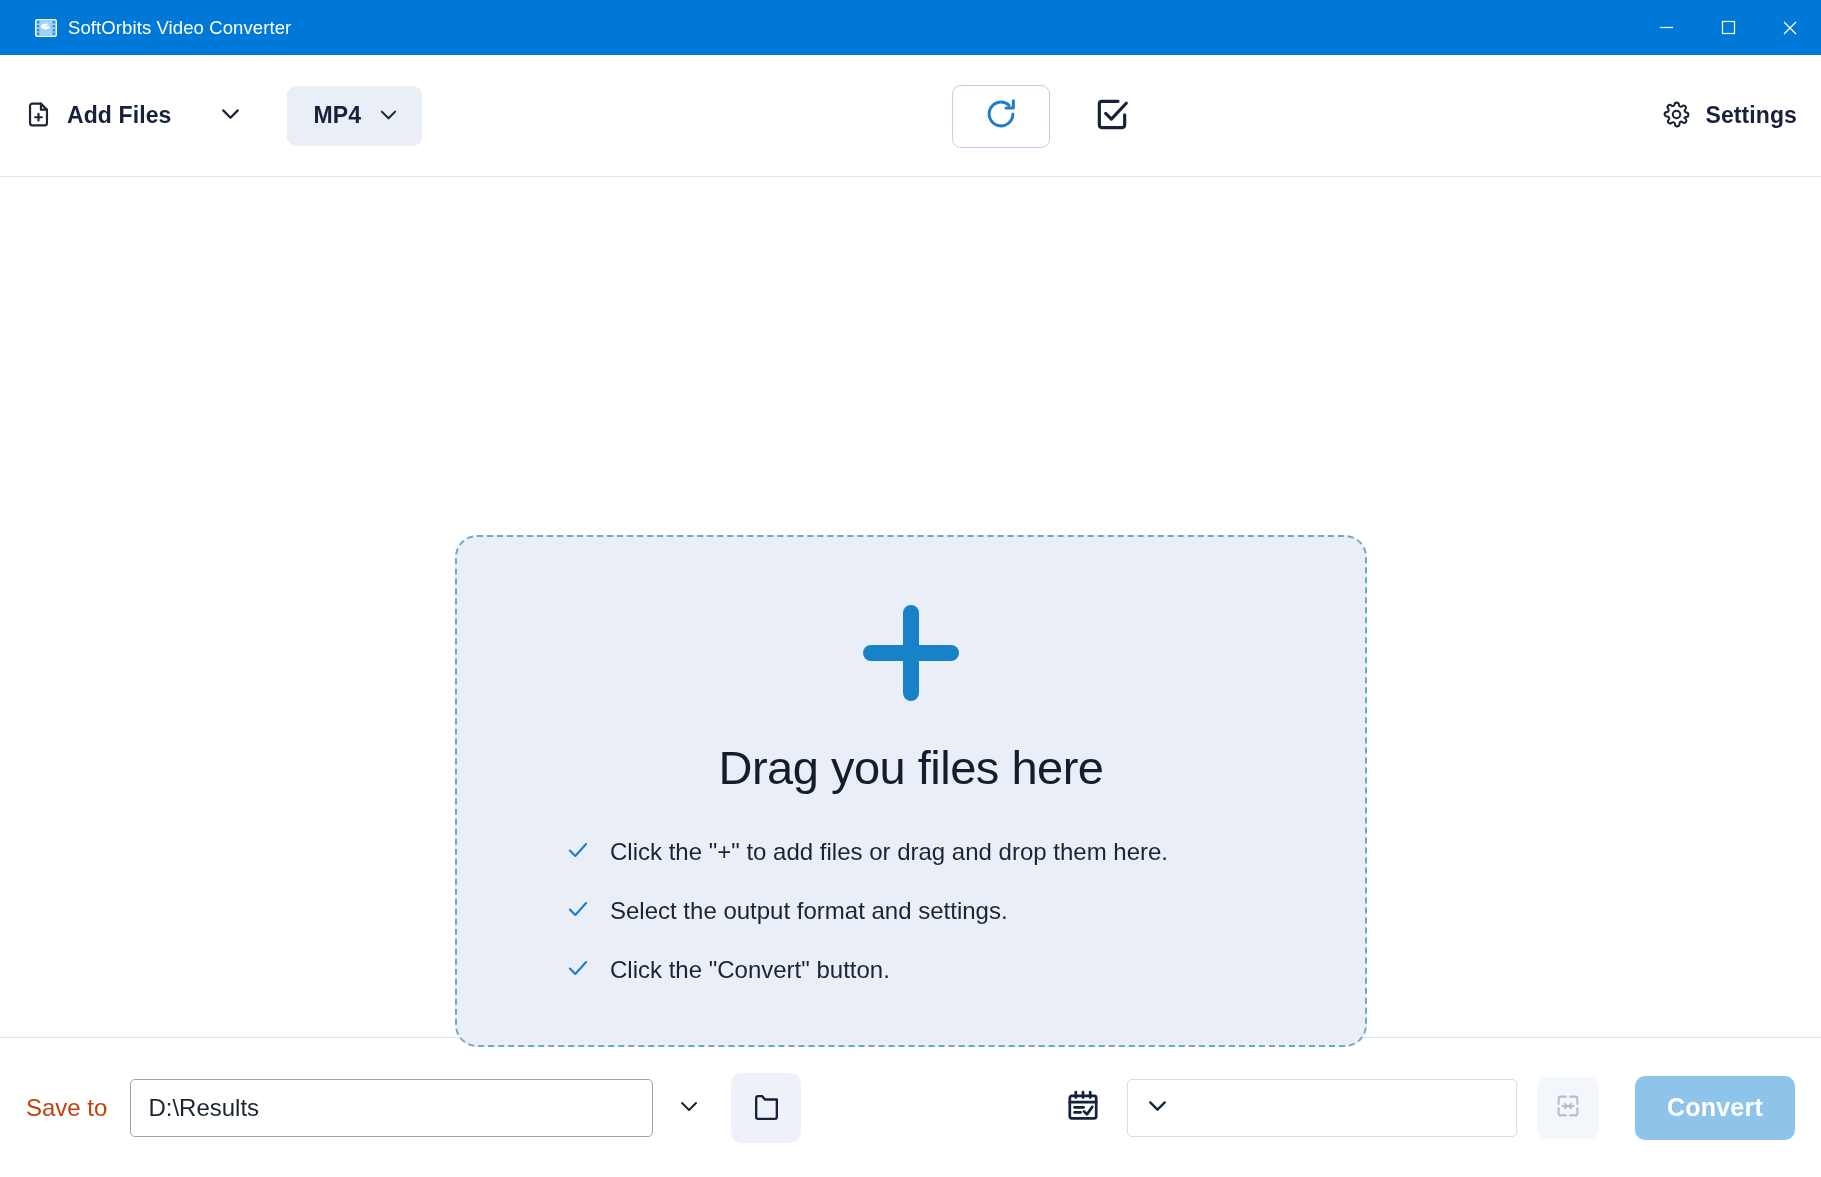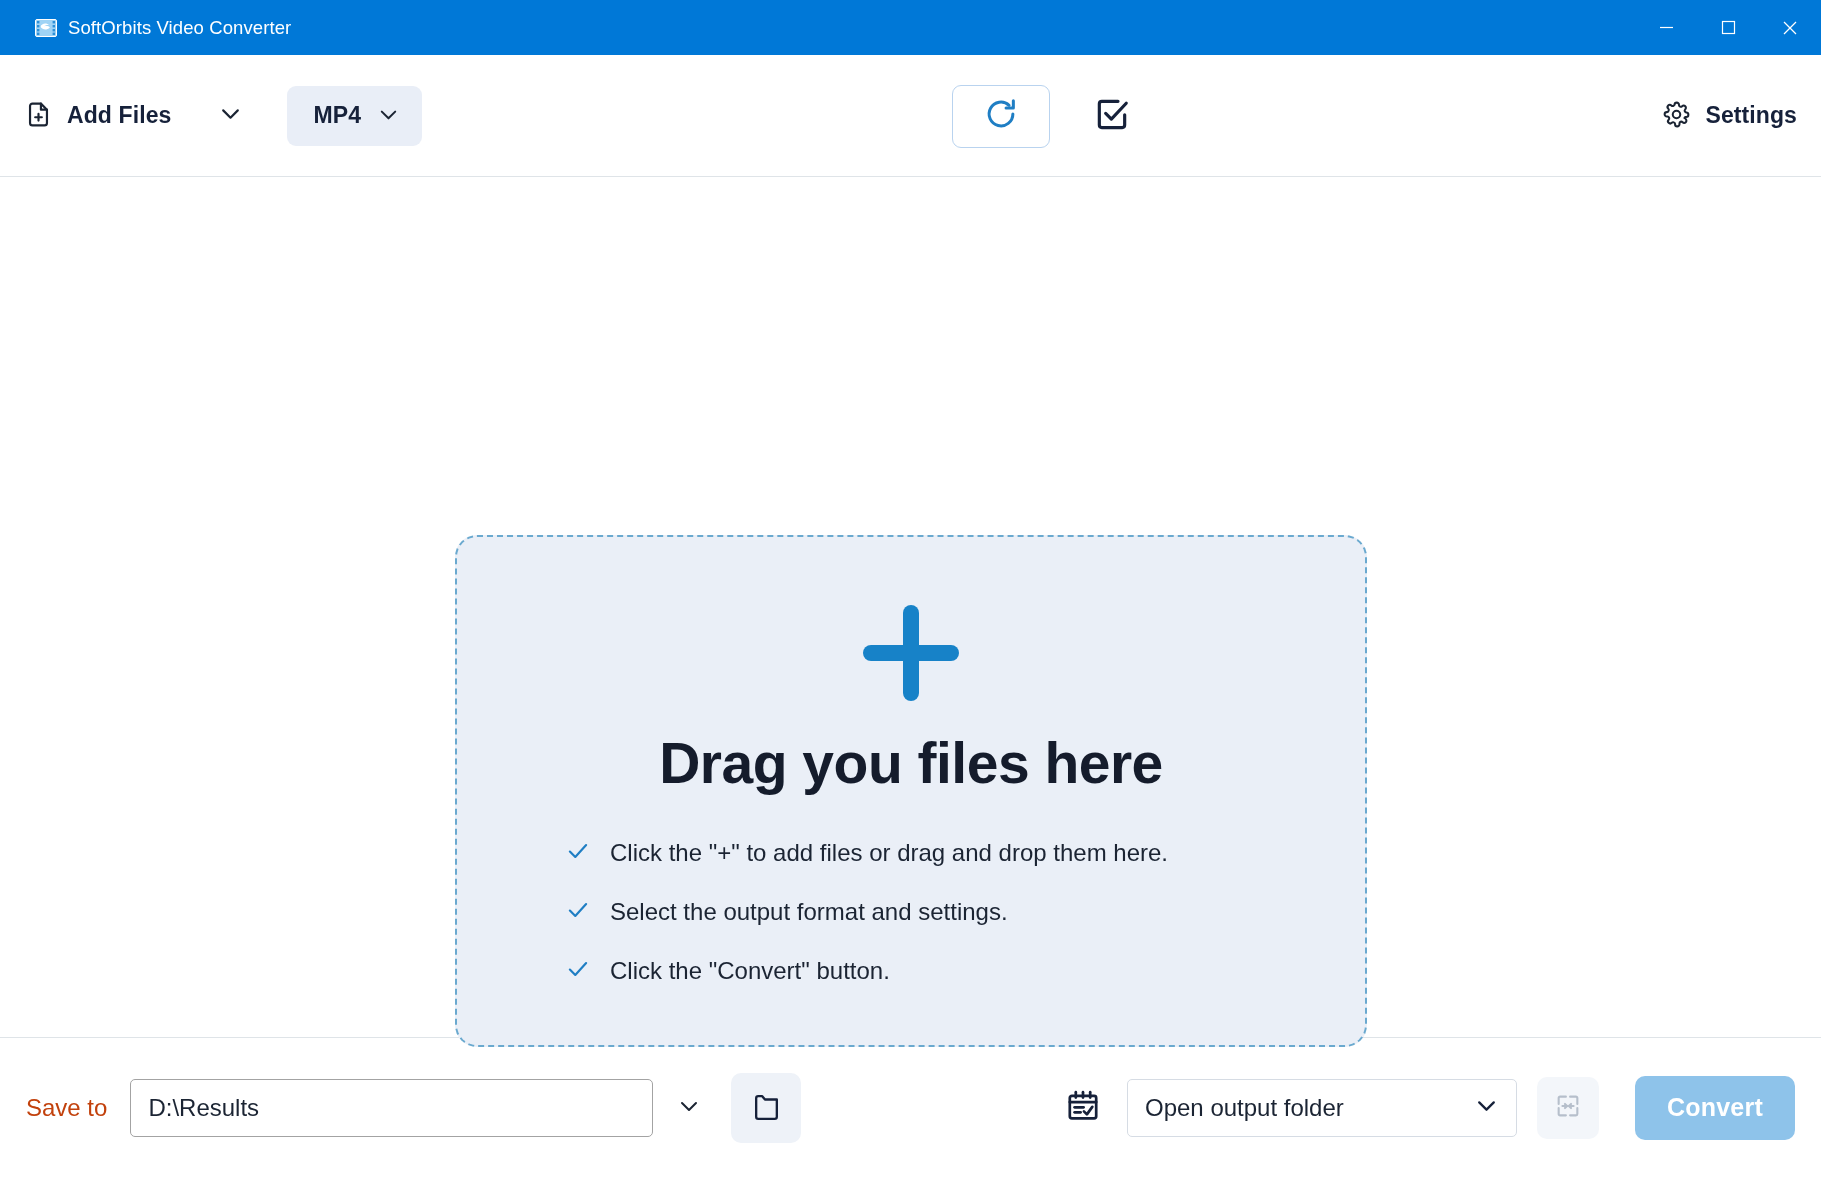--- a/index.html
+++ b/index.html
@@ -200,24 +200,24 @@
     align-items: center;
     cursor: pointer;
   }
   .plus-icon {
     margin-top: 61px;
     width: 110px;
     height: 110px;
     display: block;
   }
   .dz-title {
-    margin-top: 22px;
-    font-size: 57px;
+    margin-top: 32px;
+    font-size: 47px;
     color: #151c2c;
-    font-weight: bold;
+    font-weight: normal;
     letter-spacing: -0.5px;
     white-space: nowrap;
   }
   .dz-list {
     margin-top: 42px;
     width: 100%;
     padding-left: 108px;
     display: flex;
     flex-direction: column;
     gap: 29px;
@@ -533,21 +533,20 @@
             <line x1="12" y1="2.8" x2="12" y2="6.4"></line>
             <line x1="16.8" y1="2.8" x2="16.8" y2="6.4"></line>
             <line x1="6.4" y1="12.9" x2="12.4" y2="12.9"></line>
             <line x1="6.4" y1="16.2" x2="10.4" y2="16.2"></line>
             <polyline points="12.6 15.6 14.6 17.6 18.2 12.6"></polyline>
           </svg>
         </span>
       </div>
 
       <div class="action-select">
-        <span class="action-select-label">Open output folder</span>
         <span>
           <svg width="25" height="25" viewBox="0 0 24 24" fill="none" stroke="#16213a" stroke-width="2.2" stroke-linecap="round" stroke-linejoin="round">
             <polyline points="5 9 12 16 19 9"></polyline>
           </svg>
         </span>
       </div>
 
       <button class="merge-btn">
         <span>
           <svg width="28" height="28" viewBox="0 0 24 24" fill="none" stroke="#b6bfcb" stroke-width="1.8" stroke-linecap="round" stroke-linejoin="round">

